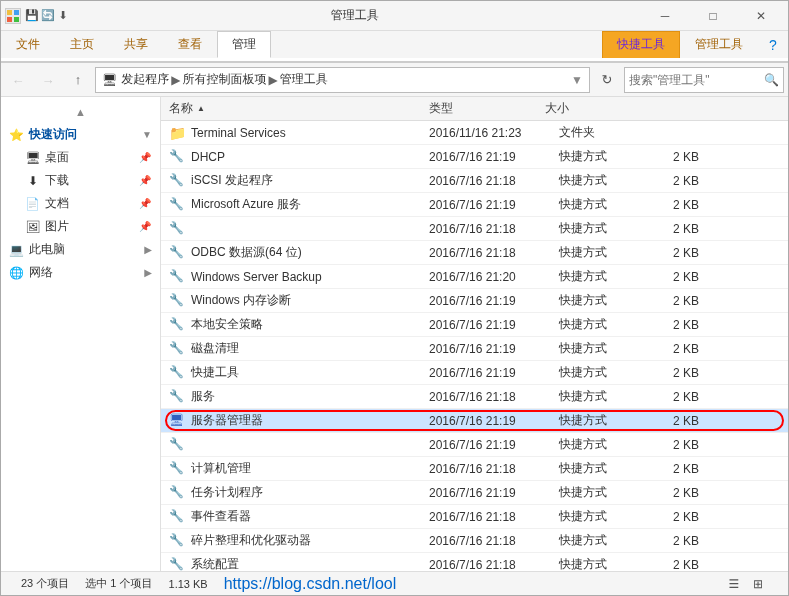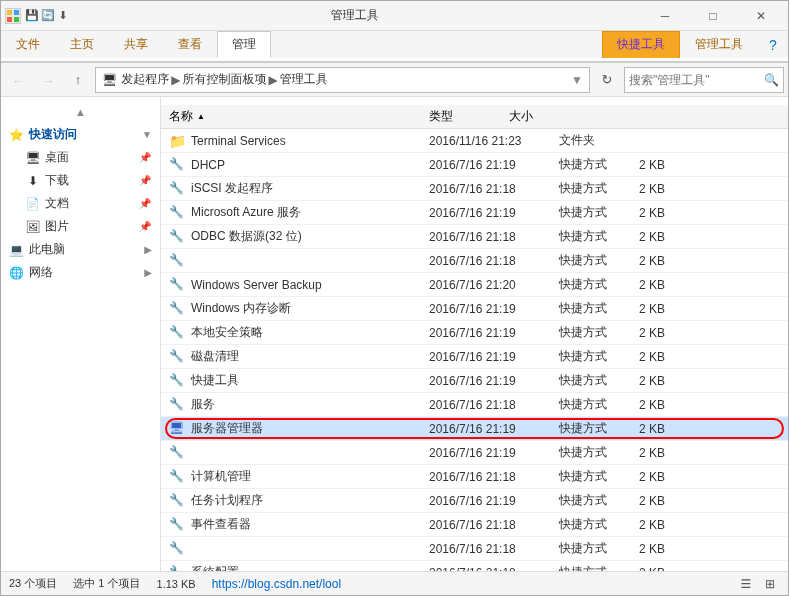--- a/index.html
+++ b/index.html
@@ -31,34 +31,34 @@
 
     
     .sidebar { width: 160px; background: #fff; border-right: 1px solid #e0e0e0; overflow-y: auto; flex-shrink: 0; padding: 4px 0; }
     .sidebar-item { display: flex; align-items: center; padding: 3px 8px; cursor: pointer; font-size: 12px; color: #333; gap: 4px; }
     .sidebar-item.heading { font-weight: bold; color: #0050a0; }
     .sidebar-icon { width: 16px; height: 16px; flex-shrink: 0; display: flex; align-items: center; justify-content: center; }
     .sidebar-expand { margin-left: auto; font-size: 10px; color: #888; }
 
     
     .file-list-container { flex: 1; overflow: auto; }
-    .file-list-header { display: flex; align-items: center; height: 24px; background: #f5f5f5; border-bottom: 1px solid #ddd; padding: 0 8px; font-size: 12px; color: #000000; position: sticky; top: 0; margin-top: 8px; }
+    .file-list-header { display: flex; align-items: center; height: 24px; background: #f5f5f5; border-bottom: 1px solid #ddd; padding: 0 8px; font-size: 12px; color: #404040; position: sticky; top: 0; }
     .col-name { width: 260px; flex-shrink: 0; cursor: pointer; display: flex; align-items: center; gap: 4px; }
     .col-date { width: 130px; flex-shrink: 0; cursor: pointer; }
     .col-type { width: 80px; flex-shrink: 0; cursor: pointer; }
-    .col-size { width: 60px; flex-shrink: 0; text-align: left; cursor: pointer; }
+    .col-size { width: 60px; flex-shrink: 0; text-align: right; cursor: pointer; }
     .col-sort-icon { font-size: 8px; }
     
     .file-row { display: flex; align-items: center; height: 24px; padding: 0 8px; font-size: 12px; color: #333; border-bottom: 1px solid #f0f0f0; cursor: pointer; }
     .file-row.selected { background: #cce0ff; }
     .file-row .col-name { display: flex; align-items: center; gap: 6px; }
     .file-icon { width: 16px; height: 16px; flex-shrink: 0; }
 
     
-    .status-bar { height: 24px; background: #f5f5f5; border-top: 1px solid #ddd; display: flex; align-items: center; padding: 0 8px; font-size: 11px; color: #333; gap: 16px; }
+    .status-bar { height: 24px; background: #f5f5f5; border-top: 1px solid #ddd; display: flex; align-items: center; padding: 0 20px; font-size: 11px; color: #333; gap: 16px; }
     .status-right { margin-left: auto; display: flex; align-items: center; gap: 4px; }
     .status-view-btn { width: 20px; height: 20px; display: flex; align-items: center; justify-content: center; cursor: pointer; font-size: 12px; color: #555; }
 
     
     .circle-highlight { position: absolute; left: 4px; right: 4px; top: 1px; bottom: 1px; border: 2px solid red; border-radius: 12px; pointer-events: none; }
 
     
     ::-webkit-scrollbar { width: 14px; }
     ::-webkit-scrollbar-track { background: #f0f0f0; }
     ::-webkit-scrollbar-thumb { background: #c0c0c0; border: 3px solid #f0f0f0; border-radius: 6px; }
@@ -219,29 +219,29 @@
           <span class="file-icon shortcut-icon">🔧</span>
           <span>Microsoft Azure 服务</span>
         </div>
         <div class="col-date">2016/7/16 21:19</div>
         <div class="col-type">快捷方式</div>
         <div class="col-size">2 KB</div>
       </div>
       <div class="file-row">
         <div class="col-name">
           <span class="file-icon shortcut-icon">🔧</span>
-          <span>ODBC 数据源(32 位)</span>
-        </div>
-        <div class="col-date">2016/7/16 21:18</div>
-        <div class="col-type">快捷方式</div>
-        <div class="col-size">2 KB</div>
-      </div>
-      <div class="file-row">
-        <div class="col-name">
-          <span class="file-icon shortcut-icon">🔧</span>
+        </div>
+        <div class="col-date">2016/7/16 21:18</div>
+        <div class="col-type">快捷方式</div>
+        <div class="col-size">2 KB</div>
+      </div>
+      <div class="file-row">
+        <div class="col-name">
+          <span class="file-icon shortcut-icon">🔧</span>
+          <span>ODBC 数据源(64 位)</span>
         </div>
         <div class="col-date">2016/7/16 21:18</div>
         <div class="col-type">快捷方式</div>
         <div class="col-size">2 KB</div>
       </div>
       <div class="file-row">
         <div class="col-name">
           <span class="file-icon shortcut-icon">🔧</span>
           <span>Windows Server Backup</span>
         </div>
@@ -336,20 +336,21 @@
           <span class="file-icon shortcut-icon">🔧</span>
           <span>事件查看器</span>
         </div>
         <div class="col-date">2016/7/16 21:18</div>
         <div class="col-type">快捷方式</div>
         <div class="col-size">2 KB</div>
       </div>
       <div class="file-row">
         <div class="col-name">
           <span class="file-icon shortcut-icon">🔧</span>
+          <span>碎片整理和优化驱动器</span>
         </div>
         <div class="col-date">2016/7/16 21:18</div>
         <div class="col-type">快捷方式</div>
         <div class="col-size">2 KB</div>
       </div>
       <div class="file-row">
         <div class="col-name">
           <span class="file-icon shortcut-icon">🔧</span>
           <span>系统配置</span>
         </div>
@@ -358,19 +359,19 @@
         <div class="col-size">2 KB</div>
       </div>
 
     </div>
   </div>
 
   <div class="status-bar">
     <span>23 个项目</span>
     <span>选中 1 个项目</span>
     <span>1.13 KB</span>
-    <span style="color:#0066cc; font-size:12px;">https://blog.csdn.net/lool</span>
+    <span style="color:#0066cc; font-size:16px;">https://blog.csdn.net/lool</span>
     <div class="status-right">
       <div class="status-view-btn">☰</div>
       <div class="status-view-btn">⊞</div>
     </div>
   </div>
 </div>
 
 </body></html>

